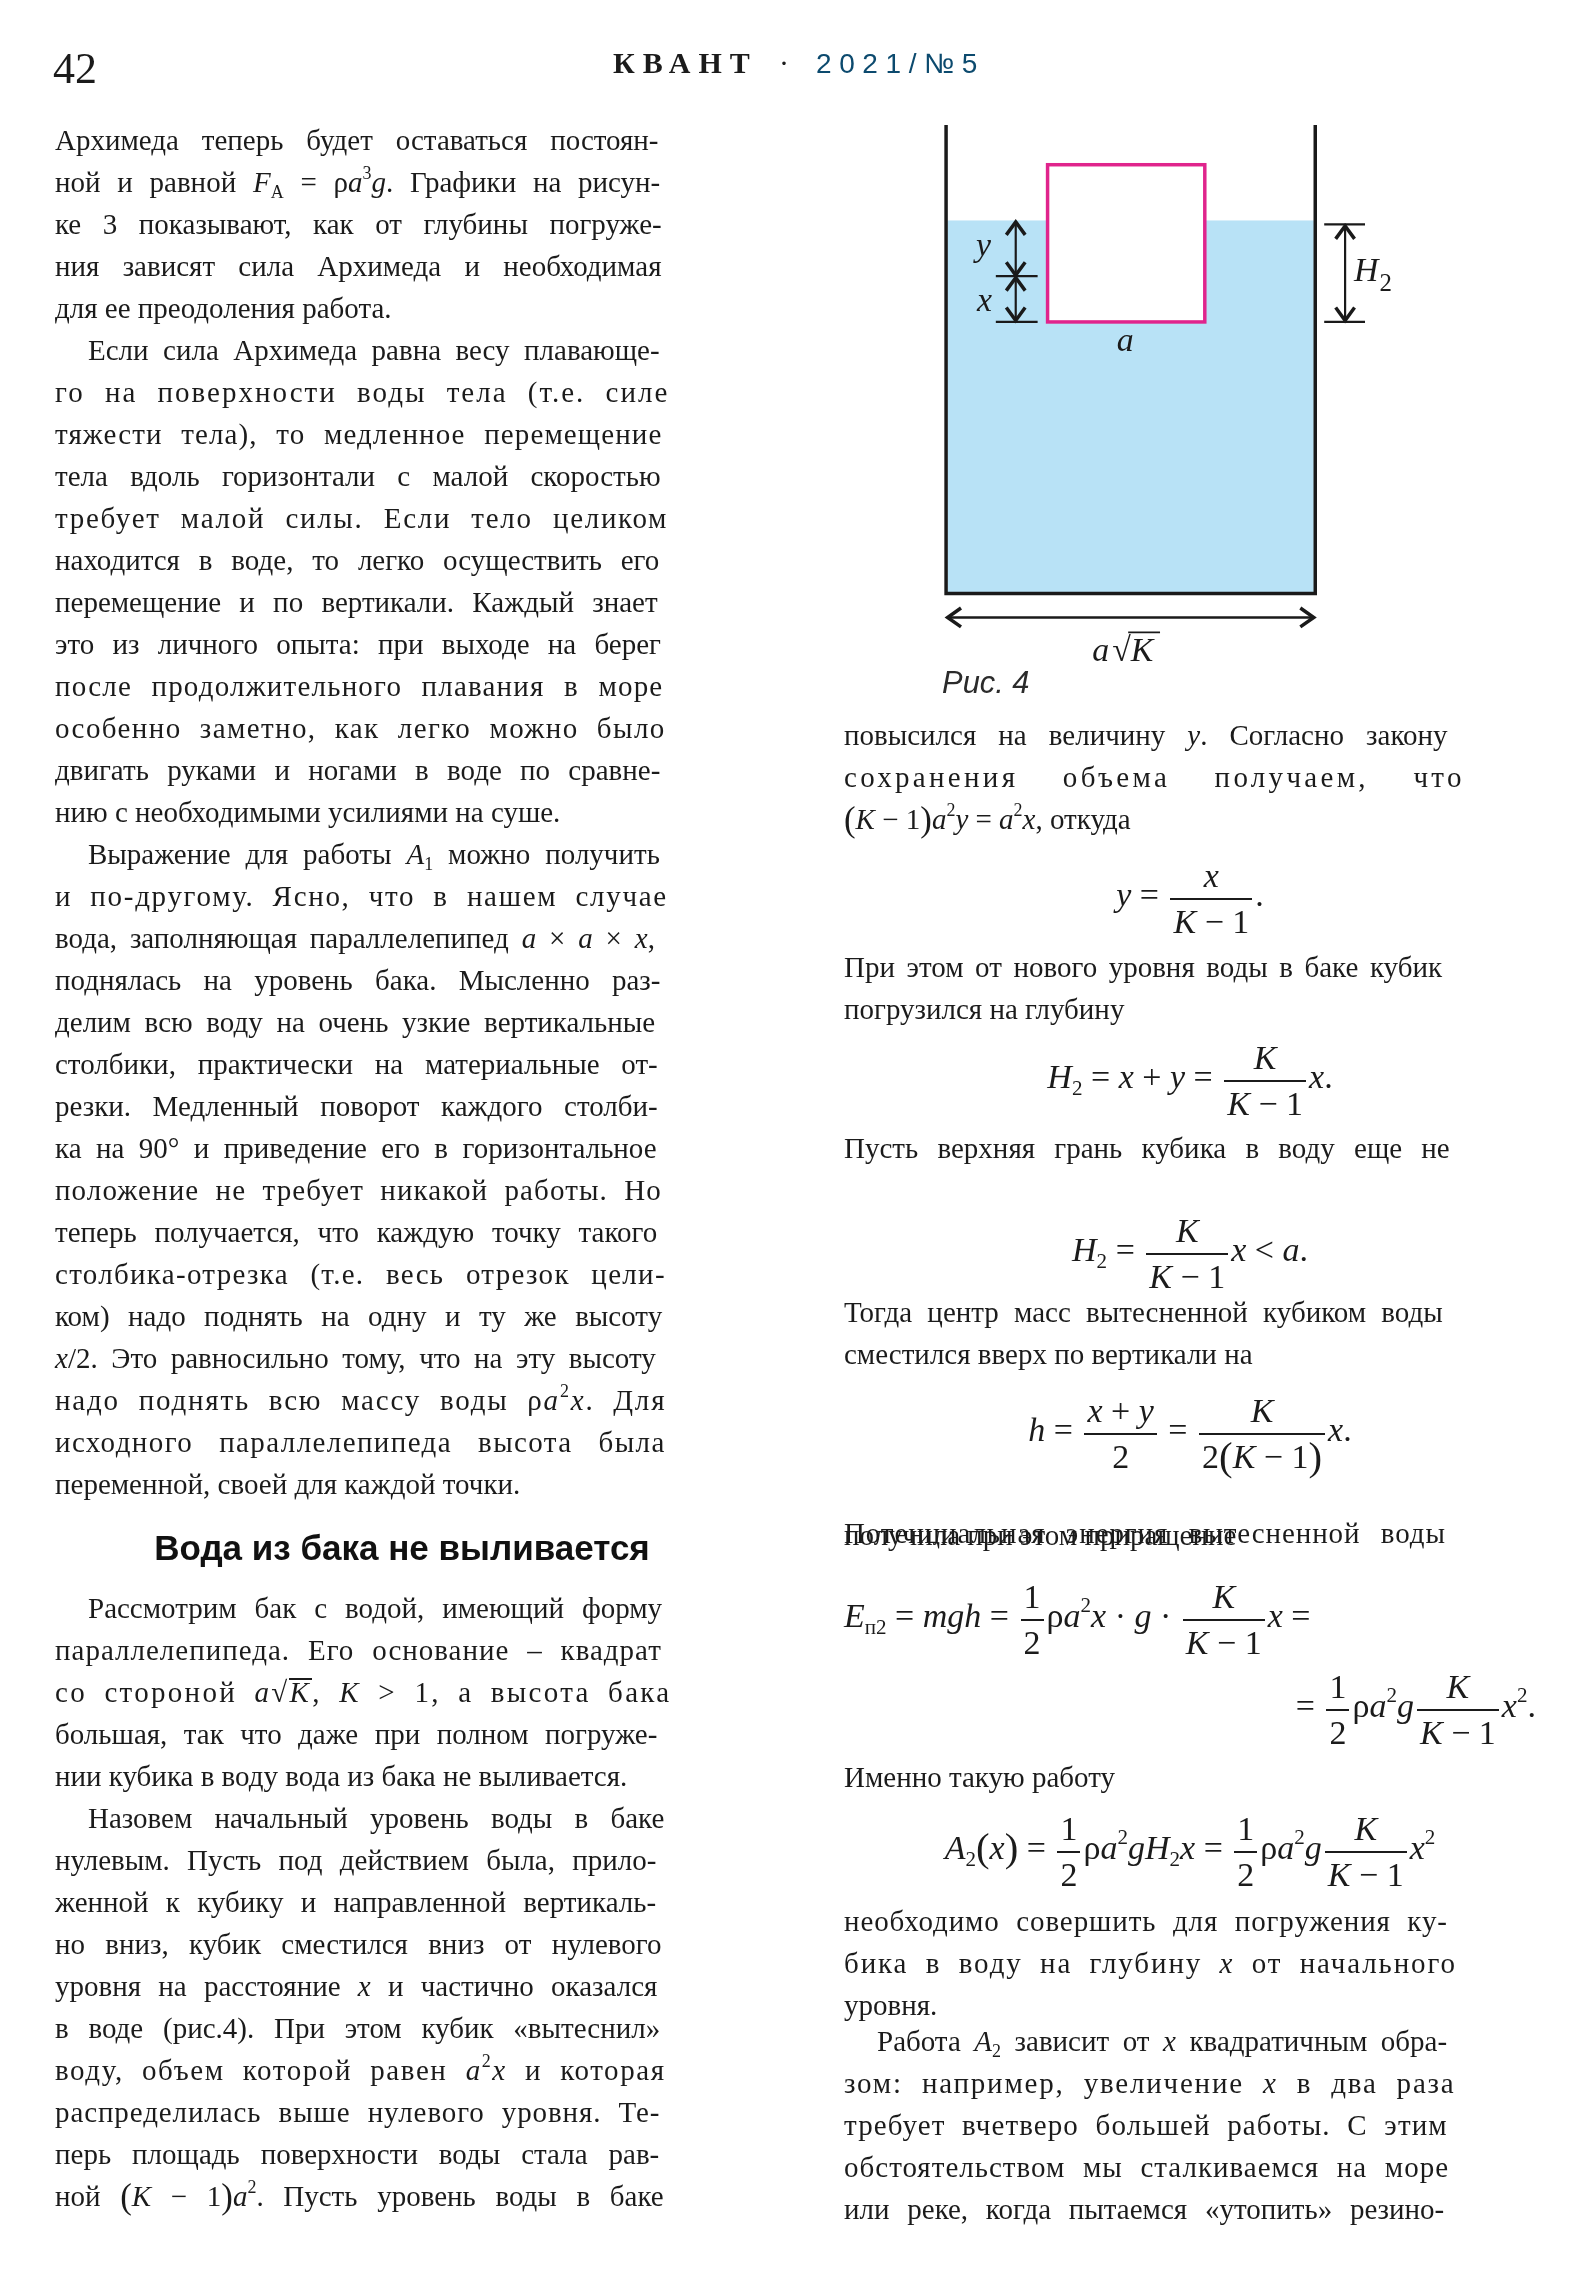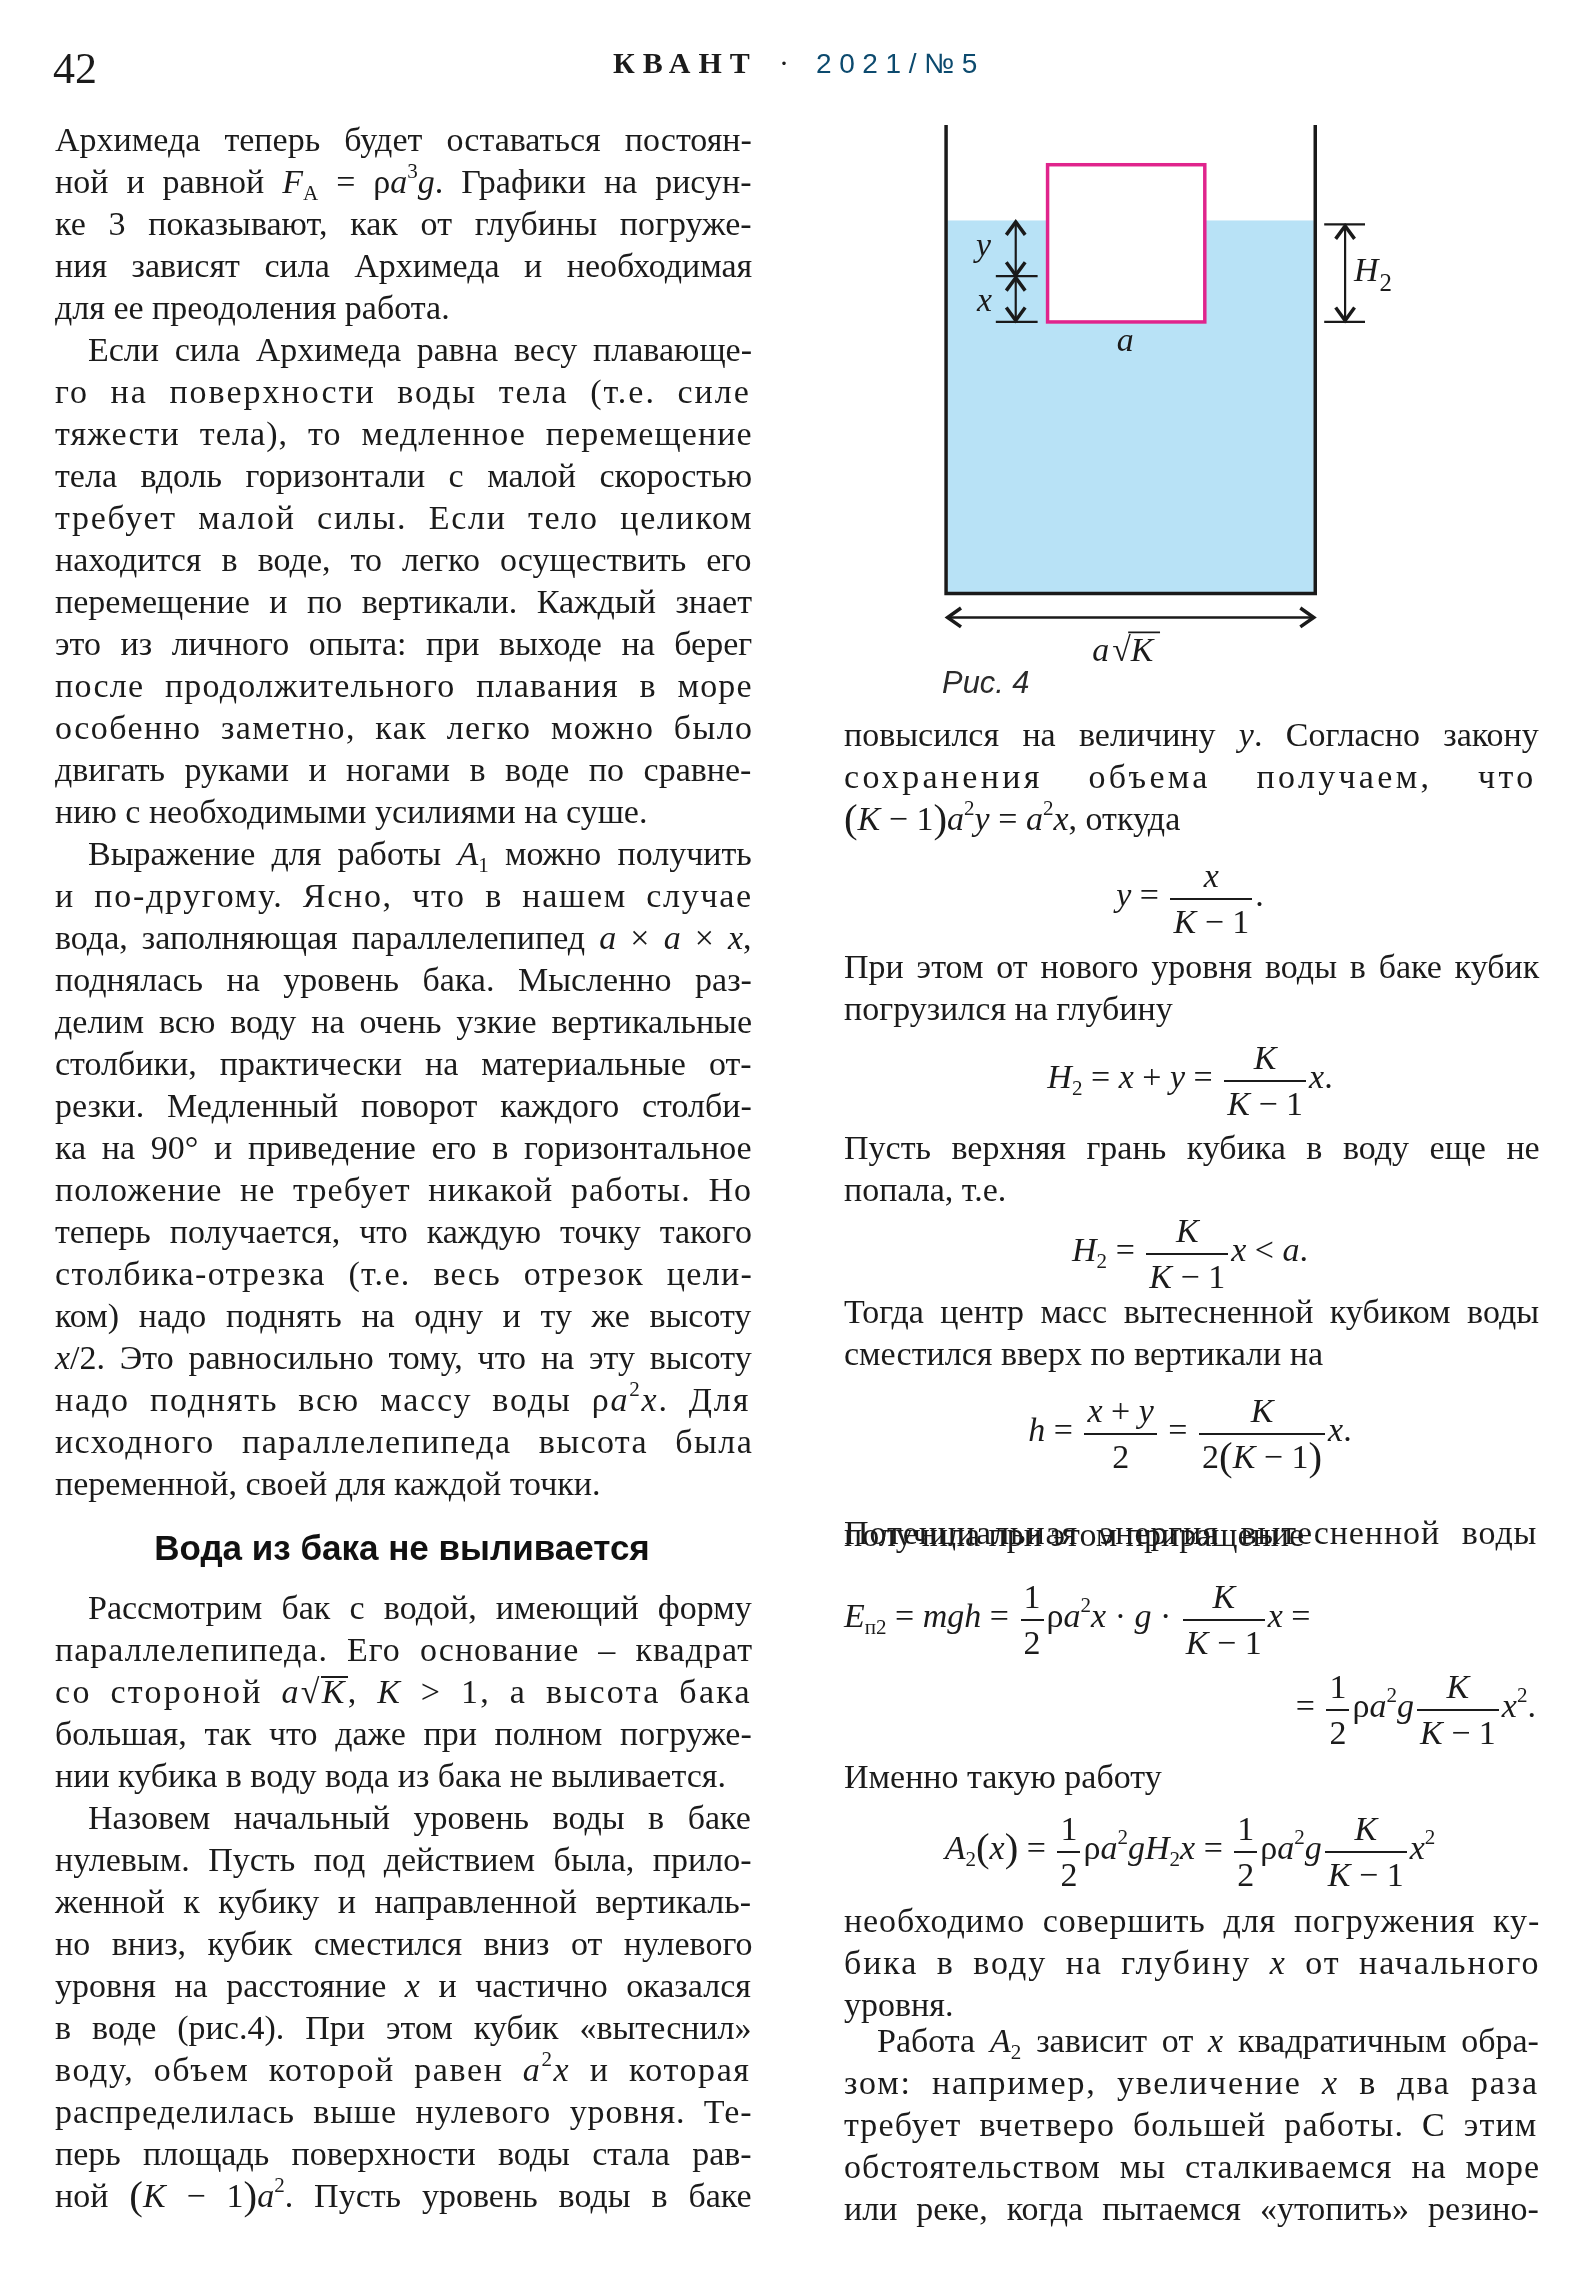--- a/index.html
+++ b/index.html
@@ -9,21 +9,21 @@
     position: relative; width: 1592px; height: 2289px; background: #ffffff;
     color: #1b1b1b; font-family: "Liberation Serif", serif;
   }
   
   .page-number { position: absolute; left: 53px; top: 47px; font-size: 44px; line-height: 44px; }
   .journal { position: absolute; left: 613px; top: 48px; font-size: 30px; line-height: 30px; font-weight: bold; letter-spacing: 8px; }
   .hsep { position: absolute; left: 779px; top: 48px; font-size: 30px; line-height: 30px; }
   .issue { position: absolute; left: 816px; top: 50px; font-family: "Liberation Sans", sans-serif; font-size: 28px; line-height: 28px; letter-spacing: 7.6px; color: #0c4a6e; }
 
   
-  .tblock { position: absolute; font-size: 34px; }
+  .tblock { position: absolute; font-size: 29px; }
   .tblock.left { left: 55px; width: 694px; }
   .tblock.right { left: 844px; width: 692px; }
   .tline { display: block; height: 42px; line-height: 42px; white-space: nowrap; }
   .tline.indent { padding-left: 33px; }
   .inner { display: inline-block; vertical-align: top; white-space: pre; line-height: 42px; transform-origin: 0 50%; }
 
   .section-heading {
     position: absolute; left: 55px; width: 694px; top: 1527px; text-align: center;
     font-family: "Liberation Sans", sans-serif; font-weight: bold; font-size: 35px; line-height: 42px; color: #111;
   }
@@ -180,21 +180,20 @@
         <div class="tline"><span class="inner" style="word-spacing: 4.3px;">При этом от нового уровня воды в баке кубик</span></div>
         <div class="tline"><span class="inner">погрузился на глубину</span></div>
       </div>
     </div>
   <div class="eq center" style="--baseline: 1088px; top: 1043px;">
       <div class="eqline"><span class="mi">H</span><span class="sub">2</span> = <span class="mi">x</span> + <span class="mi">y</span> = <span class="frac"><span class="num"><span class="mi">K</span></span><span class="den"><span class="mi">K</span> − 1</span></span><span class="mi">x</span>.</div>
     </div>
   <div class="tblock right" style="top:1127px">
       <div class="para">
         <div class="tline"><span class="inner" style="word-spacing: 12px;">Пусть верхняя грань кубика в воду еще не</span></div>
-        <div class="tline"><span class="inner">попала, т.е.</span></div>
       </div>
     </div>
   <div class="eq center" style="--baseline: 1261px; top: 1216px;">
       <div class="eqline"><span class="mi">H</span><span class="sub">2</span> = <span class="frac"><span class="num"><span class="mi">K</span></span><span class="den"><span class="mi">K</span> − 1</span></span><span class="mi">x</span> &lt; <span class="mi">a</span>.</div>
     </div>
   <div class="tblock right" style="top:1291px">
       <div class="para">
         <div class="tline"><span class="inner" style="word-spacing: 8px;">Тогда центр масс вытесненной кубиком воды</span></div>
         <div class="tline"><span class="inner">сместился вверх по вертикали на</span></div>
       </div>

